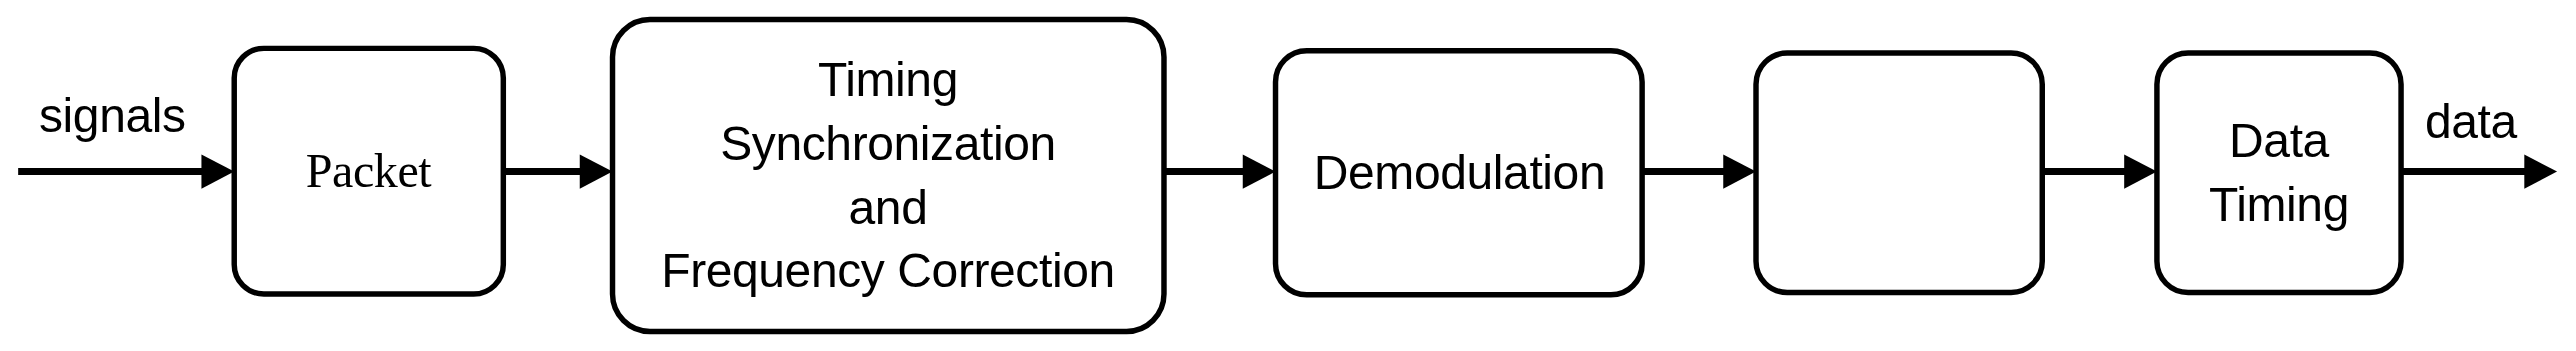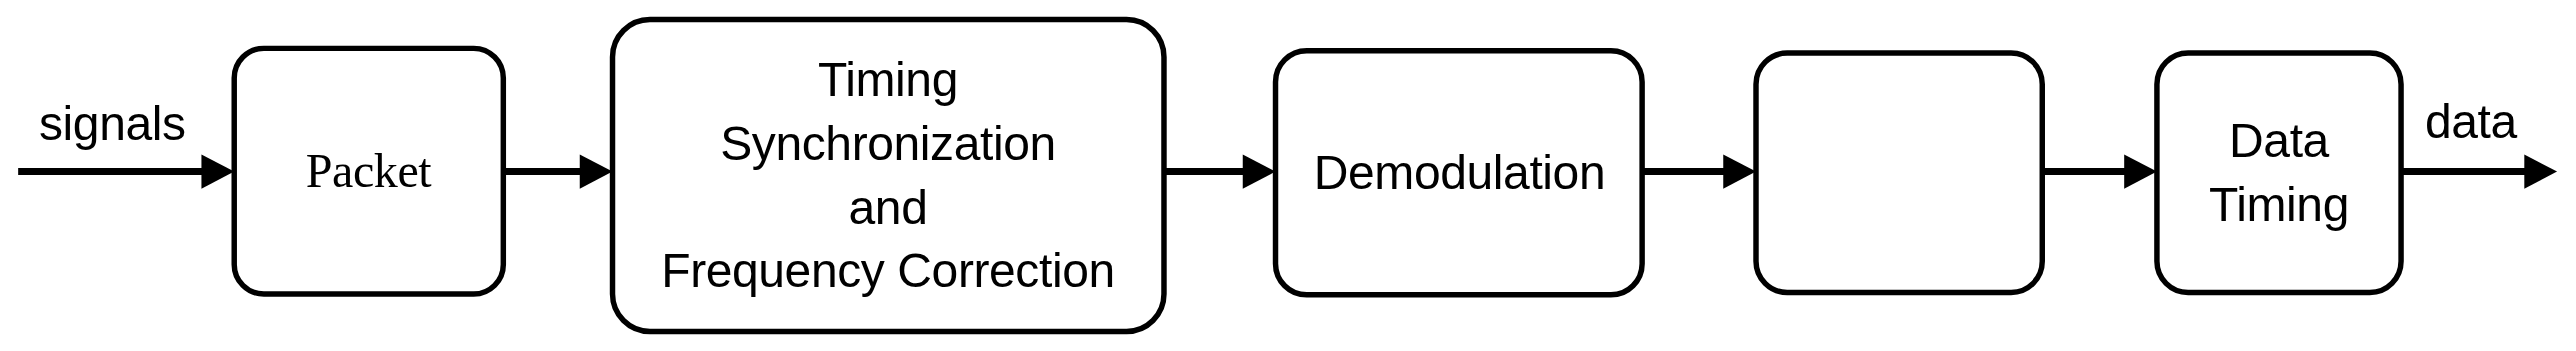--- a/index.html
+++ b/index.html
@@ -111,21 +111,21 @@
       <polygon class="arrow-head" points="2765,220 2723,198 2723,242"></polygon>
     </g>
 
     <g>
       <line class="flow-line" x1="3078" y1="220" x2="3248" y2="220"></line>
       <polygon class="arrow-head" points="3278,220 3236,198 3236,242"></polygon>
     </g>
 
   </svg>
 
-  <div class="edge-label" style="left:39px; top:100px;">
+  <div class="edge-label" style="left:39px; top:92px;">
     <span>signals</span>
   </div>
 
   <div class="edge-label" style="left:2425px; top:98px;">
     <span>data</span>
   </div>
 
   <div class="block-label" style="left:234px; top:48px; width:269px; height:246px;font-family:Liberation Serif, serif;">
     <span class="line">Packet</span>
   </div>

